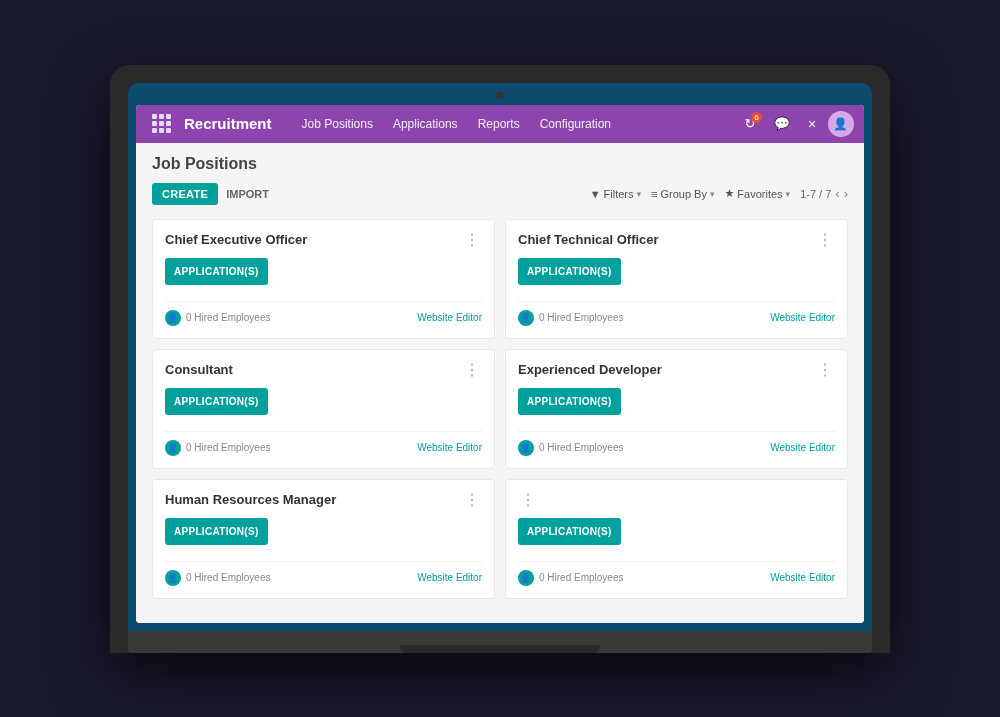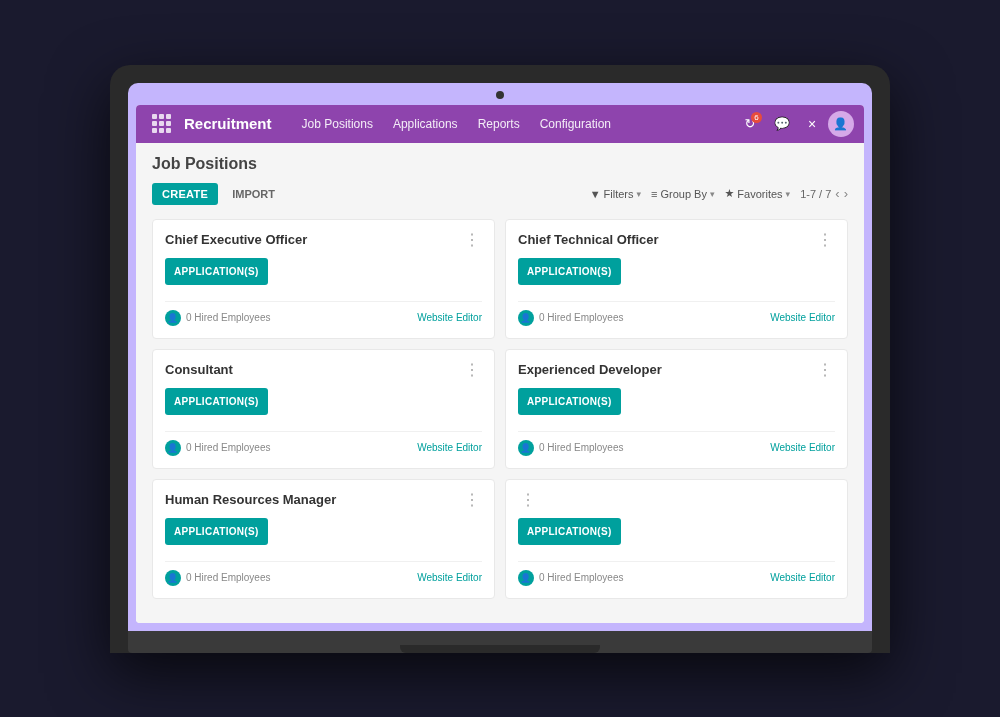--- a/index.html
+++ b/index.html
@@ -15,21 +15,21 @@
     
     .laptop-outer {
       width: 780px;
       background: #2a2a2a;
       border-radius: 20px 20px 0 0;
       padding: 18px 18px 0 18px;
       box-shadow: 0 20px 60px rgba(0,0,0,0.7);
       position: relative;
     }
     .laptop-screen-bezel {
-      background: #c4b5fd;
+      background: #0c4a6e;
       border-radius: 10px 10px 0 0;
       padding: 8px;
     }
     .webcam {
       width: 8px;
       height: 8px;
       background: #333;
       border-radius: 50%;
       margin: 0 auto 6px;
     }
@@ -206,21 +206,20 @@
     
     .toolbar-row {
       display: flex;
       align-items: center;
       justify-content: space-between;
       margin-bottom: 14px;
     }
     .toolbar-left {
       display: flex;
       align-items: flex-end;
-      gap: 6px;
     }
     .btn-create {
       background: #00a09d;
       color: #fff;
       font-size: 11px;
       font-weight: 700;
       padding: 5px 10px;
       border: none;
       border-radius: 3px;
       cursor: pointer;

